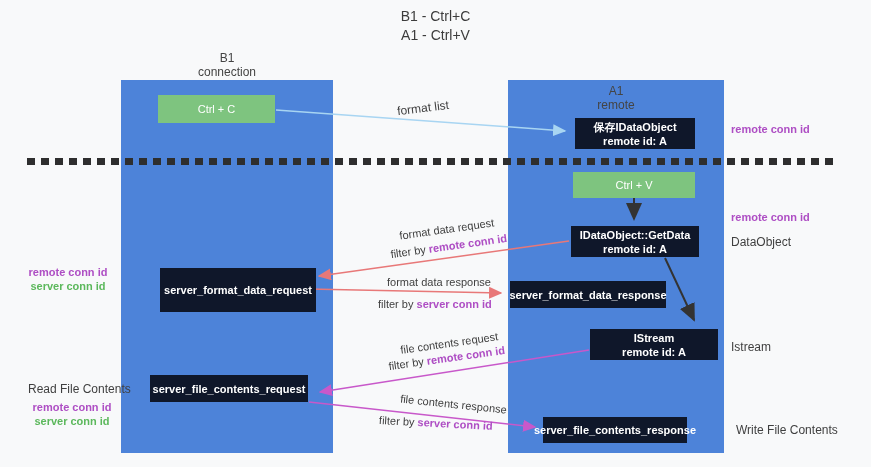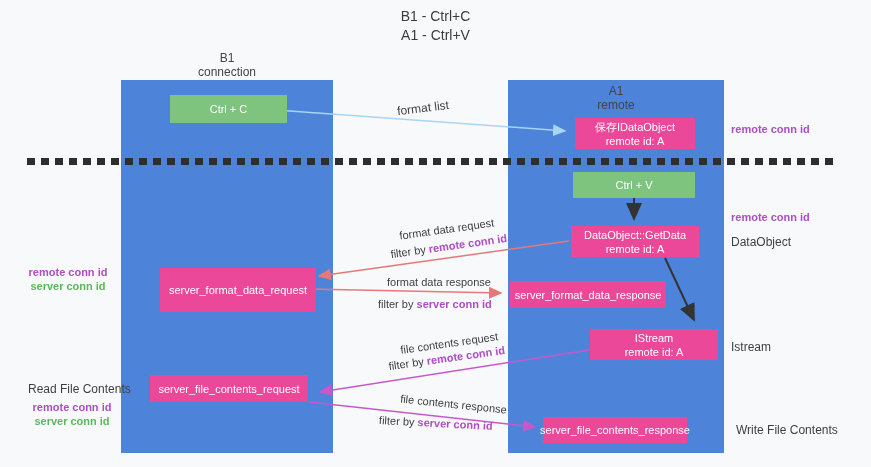--- a/index.html
+++ b/index.html
@@ -8,21 +8,21 @@
     font-family:"Liberation Sans",sans-serif;overflow:hidden;color:#3f3f3f;
   }
   .title{position:absolute;left:0;top:7px;width:871px;text-align:center;
     font-size:14px;line-height:19px;color:#3c3c3c;z-index:5;}
   .col-header{position:absolute;text-align:center;font-size:12px;line-height:14px;color:#444;z-index:5;}
   .col{position:absolute;background:#4d83d9;z-index:1;}
   .dashline{position:absolute;left:27px;top:158px;width:807px;height:7px;z-index:4;
     background:repeating-linear-gradient(to right,#2e2e2e 0 8px,transparent 8px 14px);}
   .node{position:absolute;display:flex;flex-direction:column;align-items:center;justify-content:center;
     color:#fff;font-size:11px;line-height:14px;text-align:center;z-index:3;white-space:nowrap;}
-  .orange{background:#ec4899;}
+  .orange{background:#0f172a;font-weight:bold;}
   .green{background:#7ec47f;}
   .lbl{position:absolute;font-size:11px;color:#3f3f3f;white-space:nowrap;z-index:4;}
   .lbl12{font-size:12px;}
   .purple{color:#ae4ec4;font-weight:bold;}
   .greentxt{color:#5cb85c;font-weight:bold;}
   .sidegroup{position:absolute;width:84px;text-align:center;font-size:11px;line-height:14px;z-index:4;}
   .rneg8{transform:rotate(-8deg);}
   .rneg7{transform:rotate(-7deg);}
   .rpos6{transform:rotate(6deg);}
   .rpos3{transform:rotate(3deg);}
@@ -69,35 +69,35 @@
     </defs>
     <line x1="276" y1="110" x2="565" y2="131" stroke="#a8d5f2" stroke-width="1.5" marker-end="url(#mblue)"></line>
     <line x1="634" y1="198" x2="634" y2="219" stroke="#333333" stroke-width="2" marker-end="url(#mblack)"></line>
     <line x1="665" y1="258" x2="694" y2="320" stroke="#333333" stroke-width="2" marker-end="url(#mblack)"></line>
     <line x1="569" y1="241" x2="319" y2="276" stroke="#e87878" stroke-width="1.5" marker-end="url(#mred)"></line>
     <line x1="309" y1="289" x2="501" y2="293" stroke="#e87878" stroke-width="1.5" marker-end="url(#mred)"></line>
     <line x1="589" y1="350" x2="320" y2="392" stroke="#c858ca" stroke-width="1.5" marker-end="url(#mmag)"></line>
     <line x1="309" y1="402" x2="535" y2="427" stroke="#c858ca" stroke-width="1.5" marker-end="url(#mmag)"></line>
   </svg>
 
-  <div class="node green" style="left:170px;top:95px;width:117px;height:28px;">
+  <div class="node green" style="left:158px;top:95px;width:117px;height:28px;">
     <span>Ctrl + C</span>
   </div>
 
   <div class="node orange" style="left:575px;top:118px;width:120px;height:31px;">
     <span>保存IDataObject</span>
     <span>remote id: A</span>
   </div>
 
   <div class="node green" style="left:573px;top:172px;width:122px;height:26px;">
     <span>Ctrl + V</span>
   </div>
 
   <div class="node orange" style="left:571px;top:226px;width:128px;height:31px;">
-    <span>DataObject::GetData</span>
+    <span>IDataObject::GetData</span>
     <span>remote id: A</span>
   </div>
 
   <div class="node orange" style="left:160px;top:268px;width:156px;height:44px;">
     <span>server_format_data_request</span>
   </div>
 
   <div class="node orange" style="left:510px;top:281px;width:156px;height:27px;">
     <span>server_format_data_response</span>
   </div>

